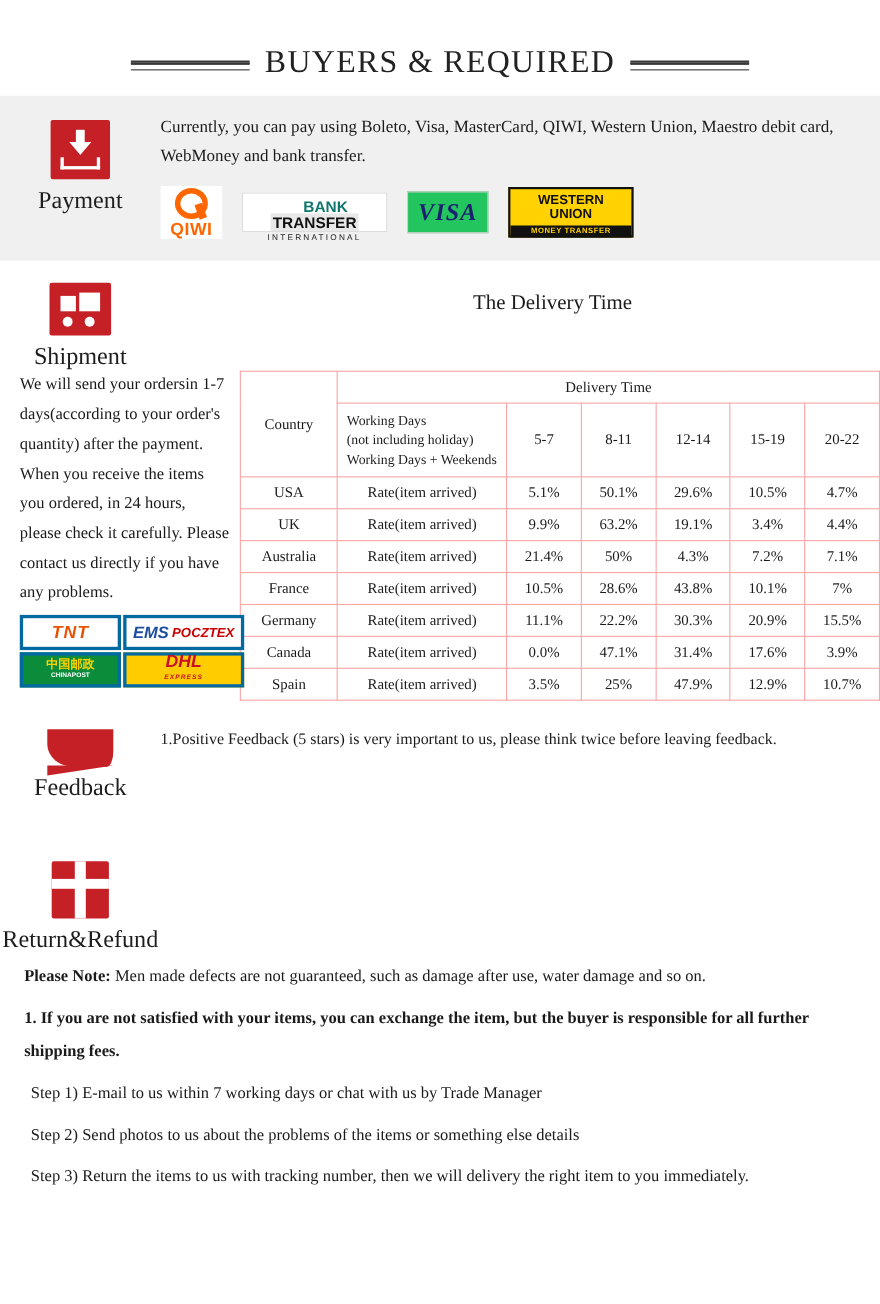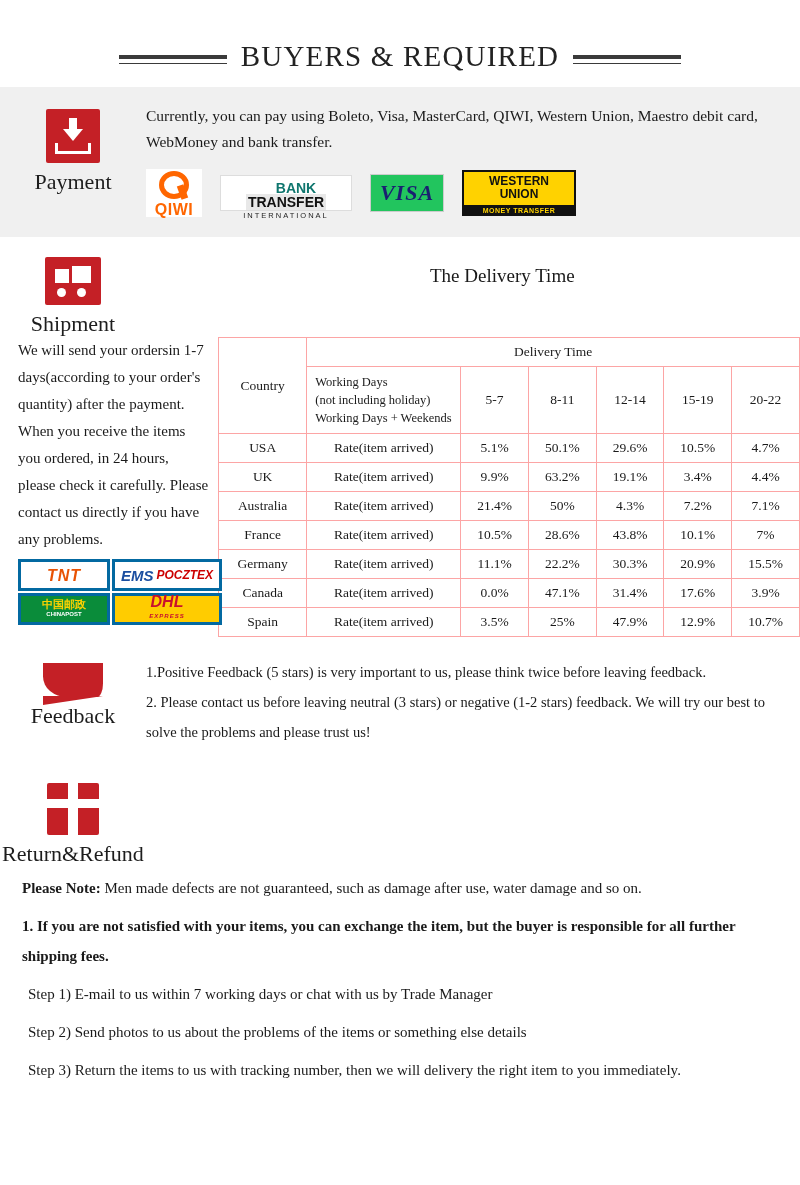--- a/index.html
+++ b/index.html
@@ -523,21 +523,20 @@
   <div style="clear:both"></div>
 </div>
 
 <div class="feedback">
   <div class="icon-col">
     <div class="icon-flag"></div>
     <div class="section-label">Feedback</div>
   </div>
   <div class="feedback-text">
     <div>1.Positive Feedback (5 stars) is very important to us, please think twice before leaving feedback.</div>
-    <div>2. Please contact us before leaving neutral (3 stars) or negative  (1-2 stars) feedback. We will try our best to solve the problems and please trust us!</div>
   </div>
   <div style="clear:both"></div>
 </div>
 
 <div class="return">
   <div class="icon-col">
     <div class="icon-gift">
       <div class="vbar"></div>
         <div class="hbar"></div>
     </div>

